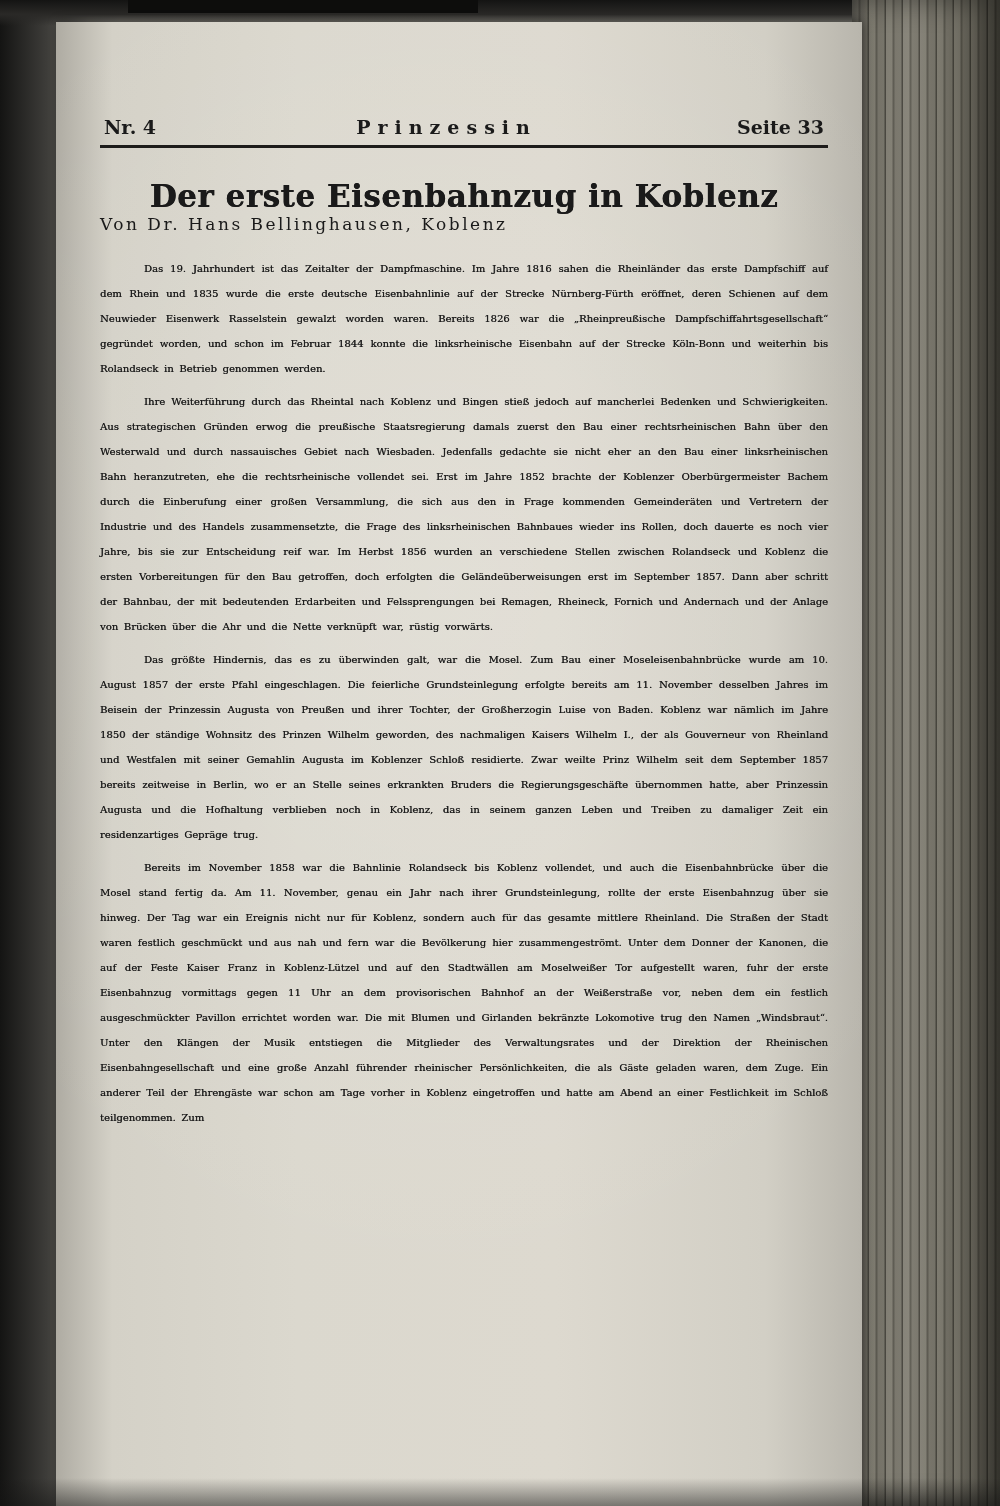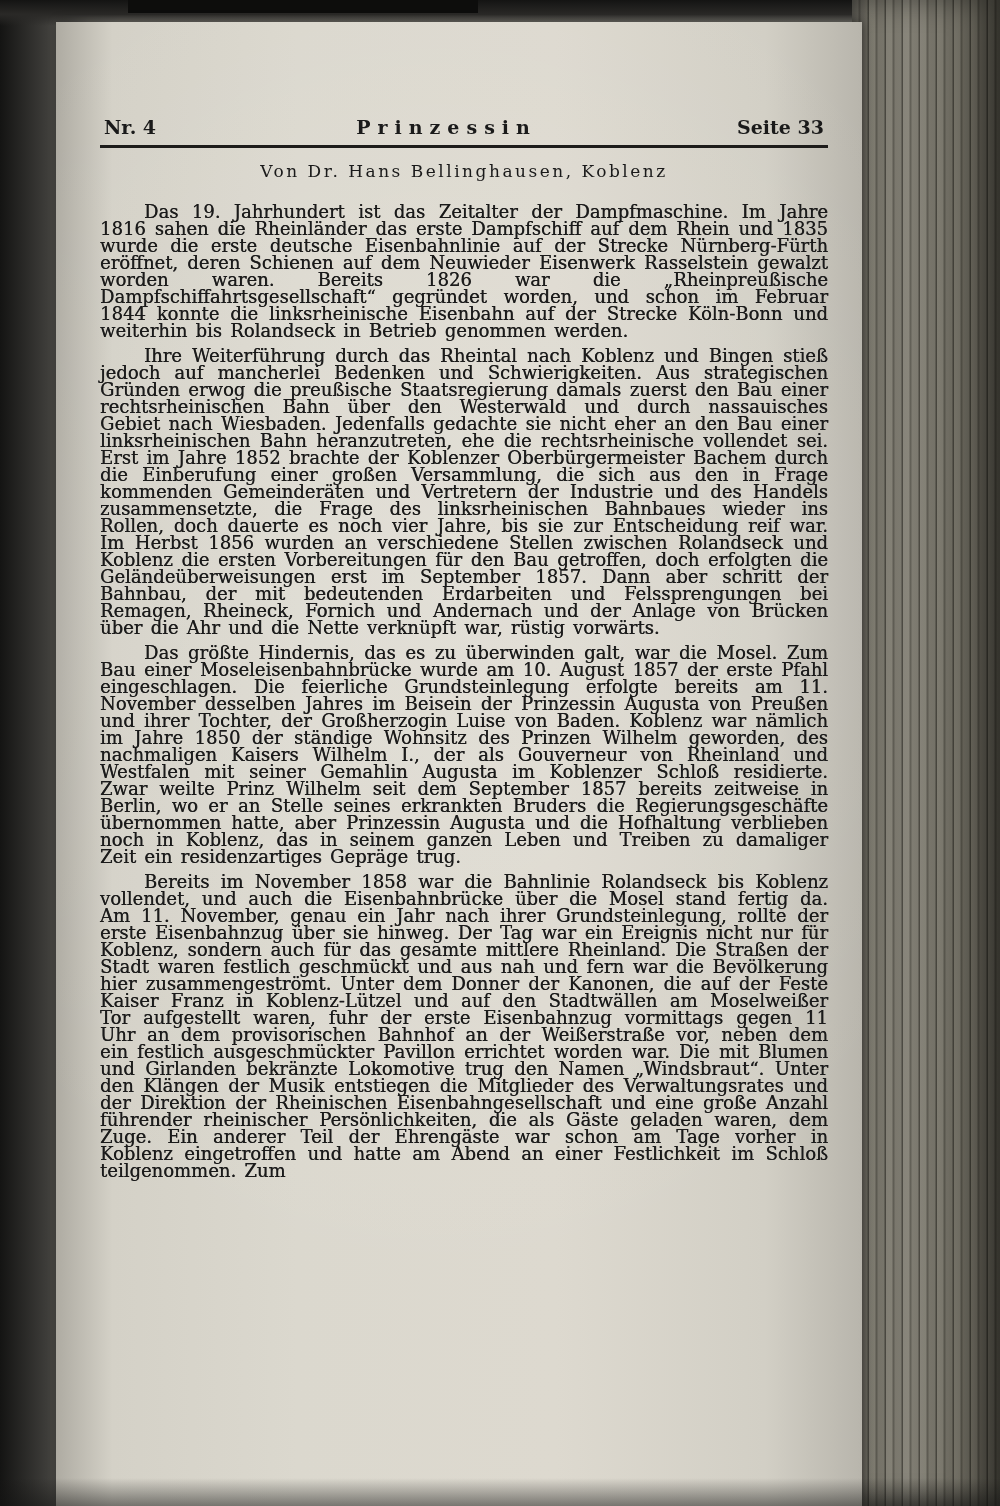--- a/index.html
+++ b/index.html
@@ -82,32 +82,31 @@
   }
   .article-title {
     margin: 30px 0 0 0;
     text-align: center;
     font-size: 31px;
     font-weight: bold;
     letter-spacing: 0.5px;
     text-shadow: 0.4px 0 0 #1a1a1a;
   }
   .byline {
-    margin-top: 13px;
-    text-align: center;
+    margin-top: 0;
     font-size: 17px;
     letter-spacing: 2.5px;
   }
   .body-text {
     margin-top: 22px;
   }
   .body-text p {
     margin: 0 0 8px 0;
-    font-size: 18px;
-    line-height: 17px;
+    font-size: 10px;
+    line-height: 25px;
     text-align: justify;
     text-indent: 44px;
     word-spacing: 2.5px;
     text-shadow: 0.3px 0 0 rgba(20,20,20,0.85);
   }
   
   .bottom-shade {
     position: absolute;
     bottom: 0; left: 0;
     width: 100%; height: 28px;
@@ -126,20 +125,21 @@
     <div class="content">
 
       <div class="header-row">
         <span>Nr. 4</span>
         <span class="journal-title">Prinzessin</span>
         <span>Seite 33</span>
       </div>
 
       <hr class="header-rule">
 
+      <h1 class="article-title">Der erste Eisenbahnzug in Koblenz</h1>
 
       <div class="byline">Von Dr. Hans Bellinghausen, Koblenz</div>
 
       <div class="body-text">
         <p>Das 19. Jahrhundert ist das Zeitalter der Dampfmaschine. Im Jahre 1816 sahen die Rheinländer das erste Dampfschiff auf dem Rhein und 1835 wurde die erste deutsche Eisenbahnlinie auf der Strecke Nürnberg-Fürth eröffnet, deren Schienen auf dem Neuwieder Eisenwerk Rasselstein gewalzt worden waren. Bereits 1826 war die „Rheinpreußische Dampfschiffahrtsgesellschaft“ gegründet worden, und schon im Februar 1844 konnte die linksrheinische Eisenbahn auf der Strecke Köln-Bonn und weiterhin bis Rolandseck in Betrieb genommen werden.</p>
         <p>Ihre Weiterführung durch das Rheintal nach Koblenz und Bingen stieß jedoch auf mancherlei Bedenken und Schwierigkeiten. Aus strategischen Gründen erwog die preußische Staatsregierung damals zuerst den Bau einer rechtsrheinischen Bahn über den Westerwald und durch nassauisches Gebiet nach Wiesbaden. Jedenfalls gedachte sie nicht eher an den Bau einer linksrheinischen Bahn heranzutreten, ehe die rechtsrheinische vollendet sei. Erst im Jahre 1852 brachte der Koblenzer Oberbürgermeister Bachem durch die Einberufung einer großen Versammlung, die sich aus den in Frage kommenden Gemeinderäten und Vertretern der Industrie und des Handels zusammensetzte, die Frage des linksrheinischen Bahnbaues wieder ins Rollen, doch dauerte es noch vier Jahre, bis sie zur Entscheidung reif war. Im Herbst 1856 wurden an verschiedene Stellen zwischen Rolandseck und Koblenz die ersten Vorbereitungen für den Bau getroffen, doch erfolgten die Geländeüberweisungen erst im September 1857. Dann aber schritt der Bahnbau, der mit bedeutenden Erdarbeiten und Felssprengungen bei Remagen, Rheineck, Fornich und Andernach und der Anlage von Brücken über die Ahr und die Nette verknüpft war, rüstig vorwärts.</p>
         <p>Das größte Hindernis, das es zu überwinden galt, war die Mosel. Zum Bau einer Moseleisenbahnbrücke wurde am 10. August 1857 der erste Pfahl eingeschlagen. Die feierliche Grundsteinlegung erfolgte bereits am 11. November desselben Jahres im Beisein der Prinzessin Augusta von Preußen und ihrer Tochter, der Großherzogin Luise von Baden. Koblenz war nämlich im Jahre 1850 der ständige Wohnsitz des Prinzen Wilhelm geworden, des nachmaligen Kaisers Wilhelm I., der als Gouverneur von Rheinland und Westfalen mit seiner Gemahlin Augusta im Koblenzer Schloß residierte. Zwar weilte Prinz Wilhelm seit dem September 1857 bereits zeitweise in Berlin, wo er an Stelle seines erkrankten Bruders die Regierungsgeschäfte übernommen hatte, aber Prinzessin Augusta und die Hofhaltung verblieben noch in Koblenz, das in seinem ganzen Leben und Treiben zu damaliger Zeit ein residenzartiges Gepräge trug.</p>
         <p>Bereits im November 1858 war die Bahnlinie Rolandseck bis Koblenz vollendet, und auch die Eisenbahnbrücke über die Mosel stand fertig da. Am 11. November, genau ein Jahr nach ihrer Grundsteinlegung, rollte der erste Eisenbahnzug über sie hinweg. Der Tag war ein Ereignis nicht nur für Koblenz, sondern auch für das gesamte mittlere Rheinland. Die Straßen der Stadt waren festlich geschmückt und aus nah und fern war die Bevölkerung hier zusammengeströmt. Unter dem Donner der Kanonen, die auf der Feste Kaiser Franz in Koblenz-Lützel und auf den Stadtwällen am Moselweißer Tor aufgestellt waren, fuhr der erste Eisenbahnzug vormittags gegen 11 Uhr an dem provisorischen Bahnhof an der Weißerstraße vor, neben dem ein festlich ausgeschmückter Pavillon errichtet worden war. Die mit Blumen und Girlanden bekränzte Lokomotive trug den Namen „Windsbraut“. Unter den Klängen der Musik entstiegen die Mitglieder des Verwaltungsrates und der Direktion der Rheinischen Eisenbahngesellschaft und eine große Anzahl führender rheinischer Persönlichkeiten, die als Gäste geladen waren, dem Zuge. Ein anderer Teil der Ehrengäste war schon am Tage vorher in Koblenz eingetroffen und hatte am Abend an einer Festlichkeit im Schloß teilgenommen. Zum</p>
       </div>
 

